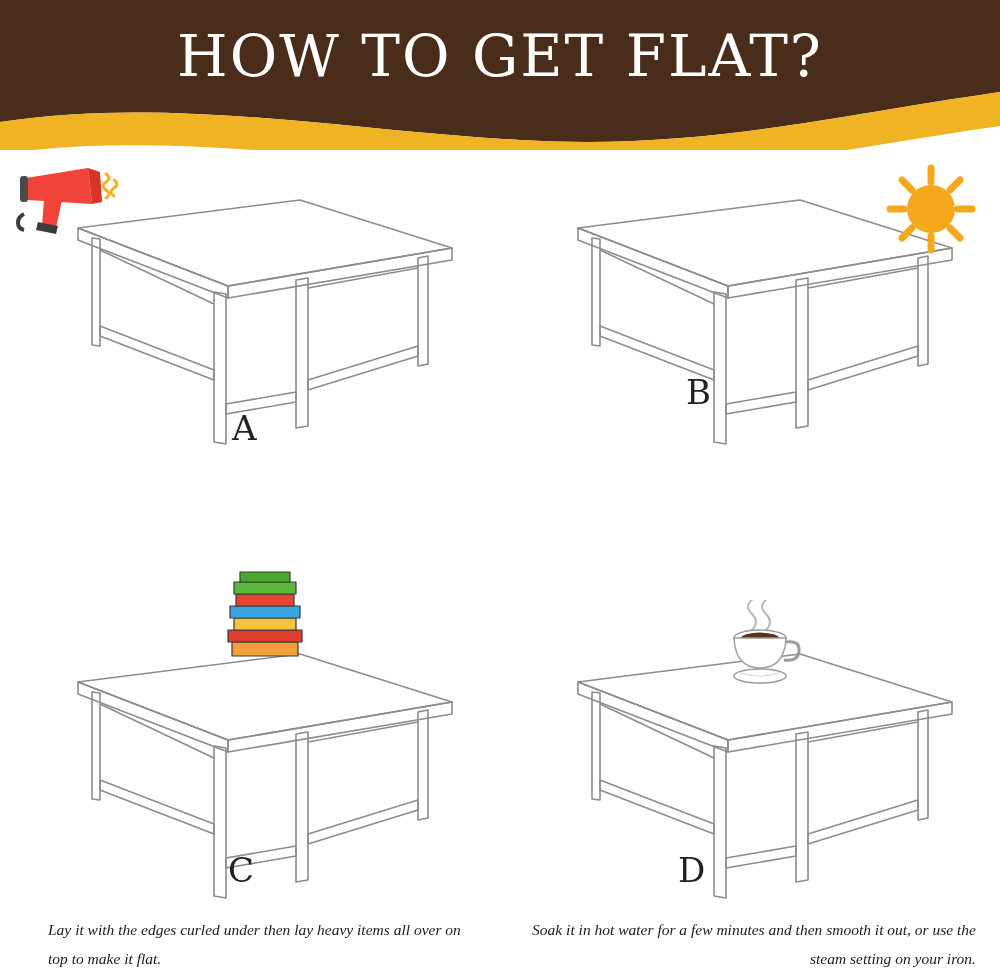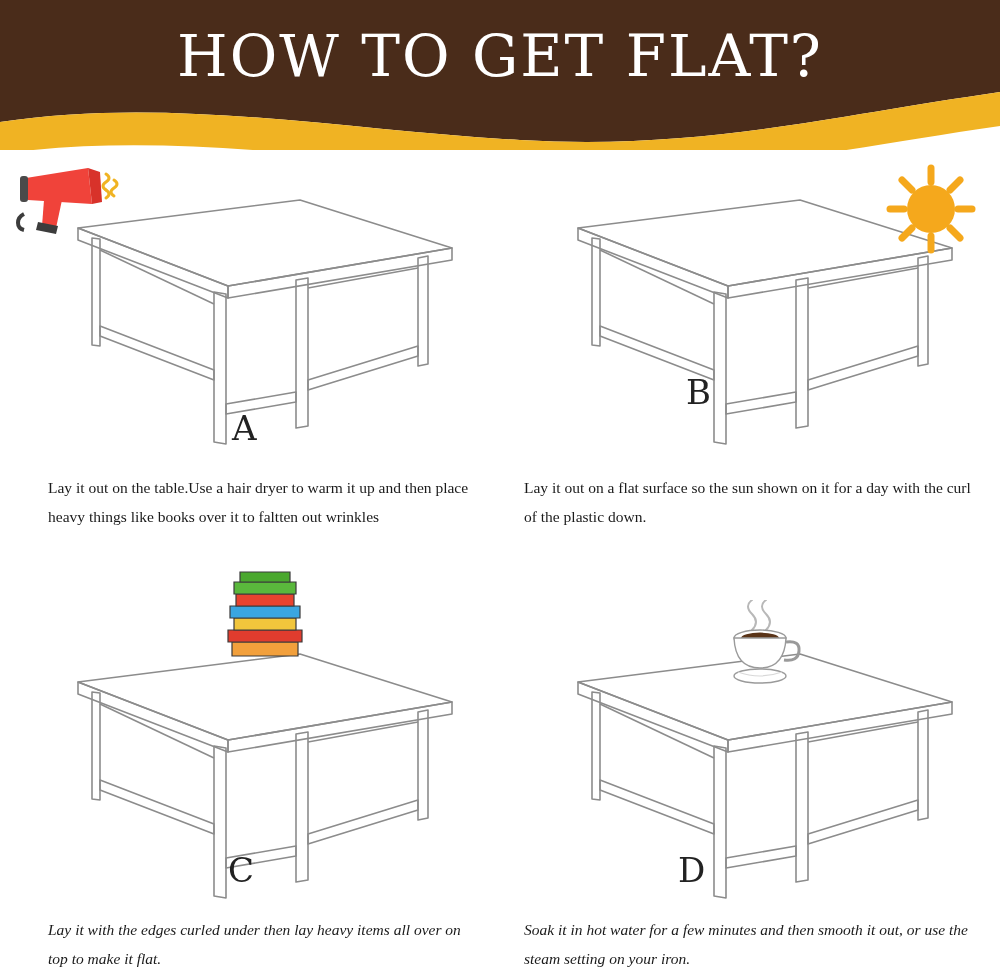--- a/index.html
+++ b/index.html
@@ -84,21 +84,21 @@
     left: 48px;
     width: 432px;
     font-family: "Liberation Serif", serif;
     font-size: 15.5px;
     line-height: 1.85;
     color: #1a1a1a;
   }
   .panel-a .caption { top: 324px; }
   .panel-b .caption { left: 24px; top: 324px; width: 452px; }
   .panel-c .caption { top: 766px; }
-  .panel-d .caption { left: 24px; top: 766px; width: 452px; }
+  .panel-d .caption { left: 24px; top: 766px; width: 452px; text-align: right; }
 
   .panel-c .caption, .panel-d .caption { top: 354px; font-style: italic; }
 
   .deco {
     position: absolute;
   }
   .deco-dryer   { left: 14px;  top: 10px; }
   .deco-sun     { left: 376px; top: 4px; }
   .deco-books   { left: 212px; top: 2px; }
   .deco-cup     { left: 212px; top: 38px; }
@@ -153,21 +153,20 @@
         <path d="M10,54 C2,58 2,68 10,70" stroke="#3c3c3c" stroke-width="4" fill="none"></path>
         <g stroke="#f0b323" stroke-width="3" fill="none" stroke-linecap="round">
           <path d="M92,14 q6,4 0,8 q-6,4 0,8"></path>
           <path d="M100,20 q6,4 0,8 q-6,4 0,8"></path>
           <path d="M92,30 q6,4 0,8"></path>
         </g>
       </g>
     </svg>
 
     <div class="panel-letter">A</div>
-    <div class="caption">Lay it out on the table.Use a hair dryer to warm it up and then place heavy things like books over it to faltten out wrinkles</div>
   </div>
 
   <div class="panel panel-b">
     <svg class="table-art" width="500" height="300" viewBox="0 0 500 300">
       <g fill="none" stroke="#8c8c8c" stroke-width="1.6" stroke-linejoin="round">
         <path d="M78,60 L300,32 L452,80 L228,118 Z"></path>
         <path d="M78,60 L78,72 L228,130 L228,118 Z"></path>
         <path d="M228,118 L452,80 L452,92 L228,130 Z"></path>
         <path d="M92,70 L100,71 L100,178 L92,177 Z"></path>
         <path d="M214,124 L226,126 L226,276 L214,274 Z"></path>
@@ -191,21 +190,20 @@
           <line x1="82" y1="55" x2="96" y2="55"></line>
           <line x1="26" y1="26" x2="36" y2="36"></line>
           <line x1="74" y1="74" x2="84" y2="84"></line>
           <line x1="26" y1="84" x2="36" y2="74"></line>
           <line x1="74" y1="36" x2="84" y2="26"></line>
         </g>
       </g>
     </svg>
 
     <div class="panel-letter">B</div>
-    <div class="caption">Lay it out on a flat surface so the sun shown on it for a day with the curl of the plastic down.</div>
   </div>
 
   <div class="panel panel-c">
     <svg class="table-art" width="500" height="300" viewBox="0 0 500 300">
       <g fill="none" stroke="#8c8c8c" stroke-width="1.6" stroke-linejoin="round">
         <path d="M78,60 L300,32 L452,80 L228,118 Z"></path>
         <path d="M78,60 L78,72 L228,130 L228,118 Z"></path>
         <path d="M228,118 L452,80 L452,92 L228,130 Z"></path>
         <path d="M92,70 L100,71 L100,178 L92,177 Z"></path>
         <path d="M214,124 L226,126 L226,276 L214,274 Z"></path>

